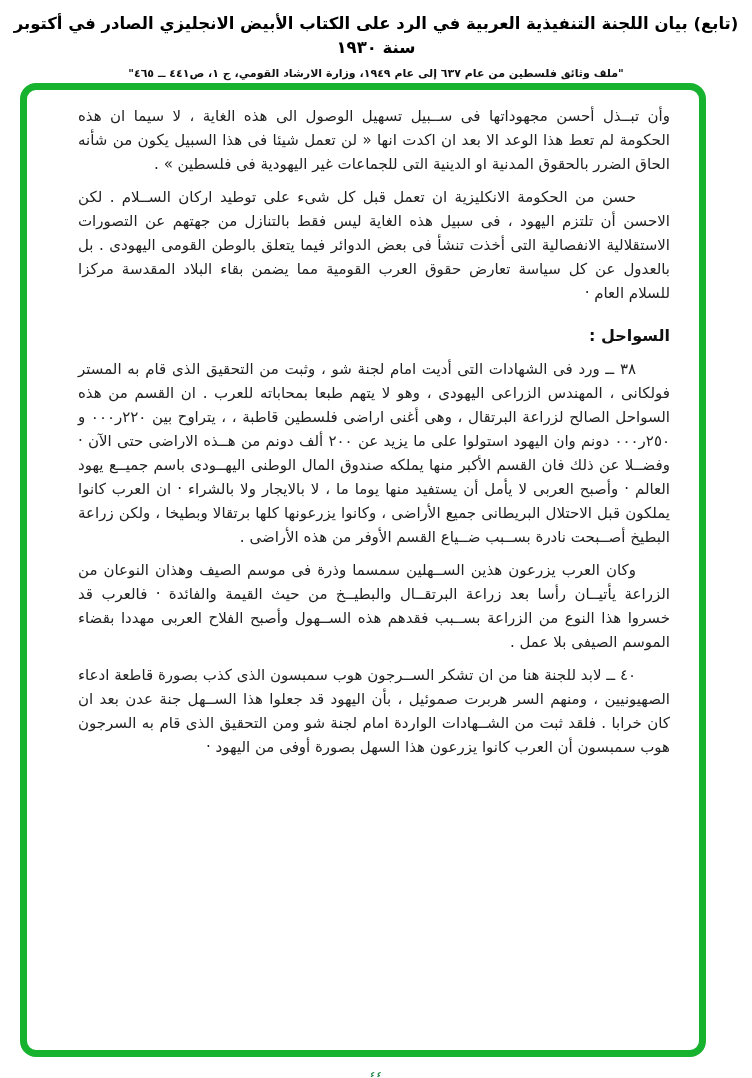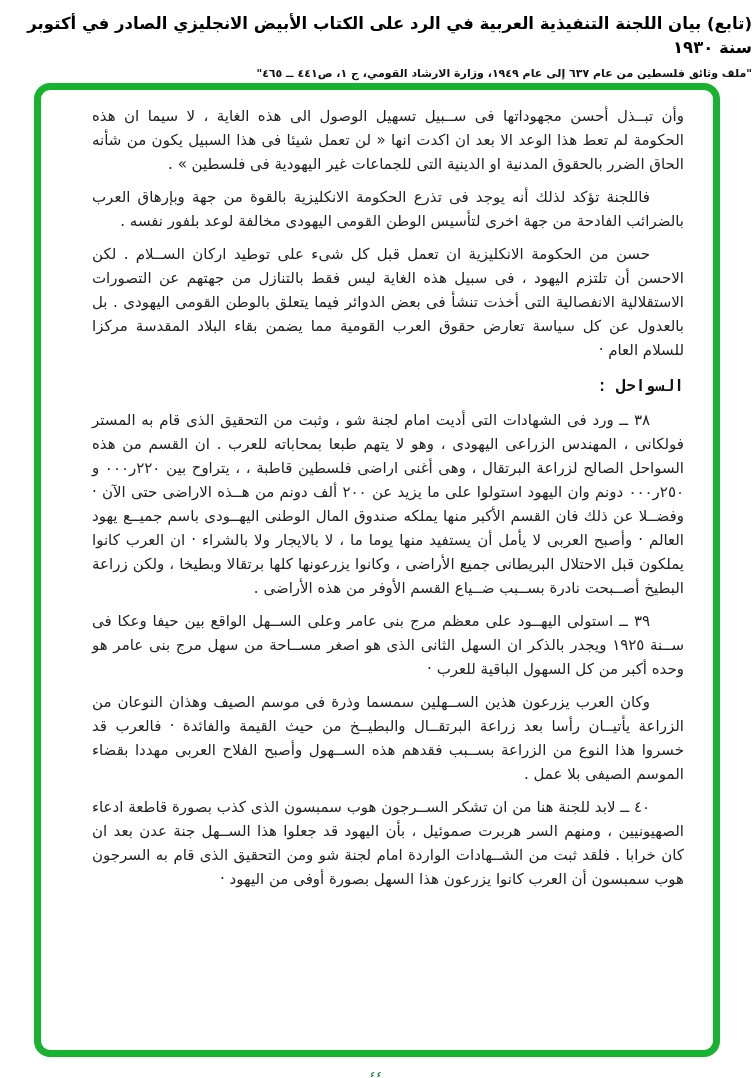--- a/index.html
+++ b/index.html
@@ -7,39 +7,40 @@
     width: 752px; height: 1078px;
     background: #ffffff;
     position: relative;
     overflow: hidden;
     font-family: "DejaVu Sans", sans-serif;
     color: #1e1e1e;
   }
   .doc-header {
     position: absolute;
     top: 12px; left: 0; right: 0;
+    text-align: center;
     direction: rtl;
   }
   .doc-title {
     font-size: 16.5px;
     font-weight: bold;
     color: #000;
     line-height: 24px;
     letter-spacing: 0;
   }
   .doc-source {
     margin-top: 6px;
     font-size: 11px;
     font-weight: bold;
     color: #111;
     line-height: 15px;
   }
   .highlight-box {
     position: absolute;
-    left: 34px; top: 83px;
+    left: 20px; top: 83px;
     width: 686px; height: 974px;
     box-sizing: border-box;
     border: 7px solid #17b22e;
     border-radius: 16px;
     background: #fff;
     overflow: hidden;
   }
   .box-content {
     direction: rtl;
     text-align: justify;
@@ -47,23 +48,22 @@
     font-size: 15px;
     line-height: 24px;
     color: #222;
   }
   .para { margin: 0 0 9px 0; text-indent: 34px; }
   .para.continuation { text-indent: 0; }
   .section-heading {
     font-weight: bold;
     font-size: 16px;
     color: #111;
-    margin: 13px 0 9px 0;
+    margin: 19px 0 9px 0;
     text-indent: 0;
-    font-family: Liberation Mono, monospace;
   }
   .page-number-mark {
     position: absolute;
     left: 363px; top: 1070px;
     width: 26px; height: 7px;
     overflow: hidden;
     text-align: center;
     font-size: 12px;
     color: #15803d;
     line-height: 12px;
@@ -73,23 +73,21 @@
 <body>
 
 <div class="doc-header">
   <div class="doc-title">(تابع) بيان اللجنة التنفيذية العربية في الرد على الكتاب الأبيض الانجليزي الصادر في أكتوبر سنة ١٩٣٠</div>
   <div class="doc-source">"ملف وثائق فلسطين من عام ٦٣٧ إلى عام ١٩٤٩، وزارة الارشاد القومي، ج ١، ص٤٤١ ــ ٤٦٥"</div>
 </div>
 
 <div class="highlight-box">
   <div class="box-content">
     <p class="para continuation">وأن تبــذل أحسن مجهوداتها فى ســبيل تسهيل الوصول الى هذه الغاية ، لا سيما ان هذه الحكومة لم تعط هذا الوعد الا بعد ان اكدت انها « لن تعمل شيئا فى هذا السبيل يكون من شأنه الحاق الضرر بالحقوق المدنية او الدينية التى للجماعات غير اليهودية فى فلسطين » .</p>
-    <p class="para">فاللجنة تؤكد لذلك أنه يوجد فى تذرع الحكومة الانكليزية بالقوة من جهة وبإرهاق العرب بالضرائب الفادحة من جهة اخرى لتأسيس الوطن القومى اليهودى مخالفة لوعد بلفور نفسه .</p>
     <p class="para">حسن من الحكومة الانكليزية ان تعمل قبل كل شىء على توطيد اركان الســلام . لكن الاحسن أن تلتزم اليهود ، فى سبيل هذه الغاية ليس فقط بالتنازل من جهتهم عن التصورات الاستقلالية الانفصالية التى أخذت تنشأ فى بعض الدوائر فيما يتعلق بالوطن القومى اليهودى . بل بالعدول عن كل سياسة تعارض حقوق العرب القومية مما يضمن بقاء البلاد المقدسة مركزا للسلام العام ·</p>
     <p class="para section-heading">السواحل :</p>
     <p class="para">٣٨ ــ ورد فى الشهادات التى أديت امام لجنة شو ، وثبت من التحقيق الذى قام به المستر فولكانى ، المهندس الزراعى اليهودى ، وهو لا يتهم طبعا بمحاباته للعرب . ان القسم من هذه السواحل الصالح لزراعة البرتقال ، وهى أغنى اراضى فلسطين قاطبة ، ، يتراوح بين ٢٢٠ر٠٠٠ و ٢٥٠ر٠٠٠ دونم وان اليهود استولوا على ما يزيد عن ٢٠٠ ألف دونم من هــذه الاراضى حتى الآن · وفضــلا عن ذلك فان القسم الأكبر منها يملكه صندوق المال الوطنى اليهــودى باسم جميــع يهود العالم · وأصبح العربى لا يأمل أن يستفيد منها يوما ما ، لا بالايجار ولا بالشراء · ان العرب كانوا يملكون قبل الاحتلال البريطانى جميع الأراضى ، وكانوا يزرعونها كلها برتقالا وبطيخا ، ولكن زراعة البطيخ أصــبحت نادرة بســبب ضــياع القسم الأوفر من هذه الأراضى .</p>
-    <p class="para">٣٩ ــ استولى اليهــود على معظم مرج بنى عامر وعلى الســهل الواقع بين حيفا وعكا فى ســنة ١٩٢٥ ويجدر بالذكر ان السهل الثانى الذى هو اصغر مســاحة من سهل مرج بنى عامر هو وحده أكبر من كل السهول الباقية للعرب ·</p>
     <p class="para">وكان العرب يزرعون هذين الســهلين سمسما وذرة فى موسم الصيف وهذان النوعان من الزراعة يأتيــان رأسا بعد زراعة البرتقــال والبطيــخ من حيث القيمة والفائدة · فالعرب قد خسروا هذا النوع من الزراعة بســبب فقدهم هذه الســهول وأصبح الفلاح العربى مهددا بقضاء الموسم الصيفى بلا عمل .</p>
     <p class="para">٤٠ ــ لابد للجنة هنا من ان تشكر الســرجون هوب سمبسون الذى كذب بصورة قاطعة ادعاء الصهيونيين ، ومنهم السر هربرت صموئيل ، بأن اليهود قد جعلوا هذا الســهل جنة عدن بعد ان كان خرابا . فلقد ثبت من الشــهادات الواردة امام لجنة شو ومن التحقيق الذى قام به السرجون هوب سمبسون أن العرب كانوا يزرعون هذا السهل بصورة أوفى من اليهود ·</p>
   </div>
 </div>
 
 <div class="page-number-mark">٤٤</div>
 
 </body></html>

